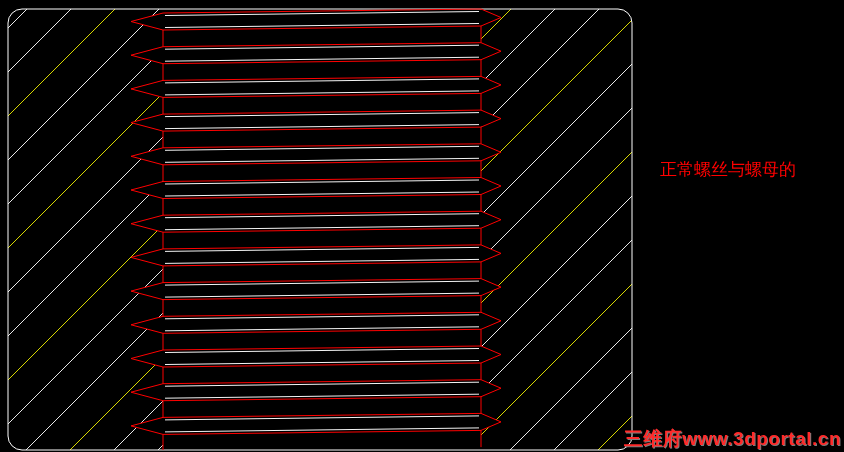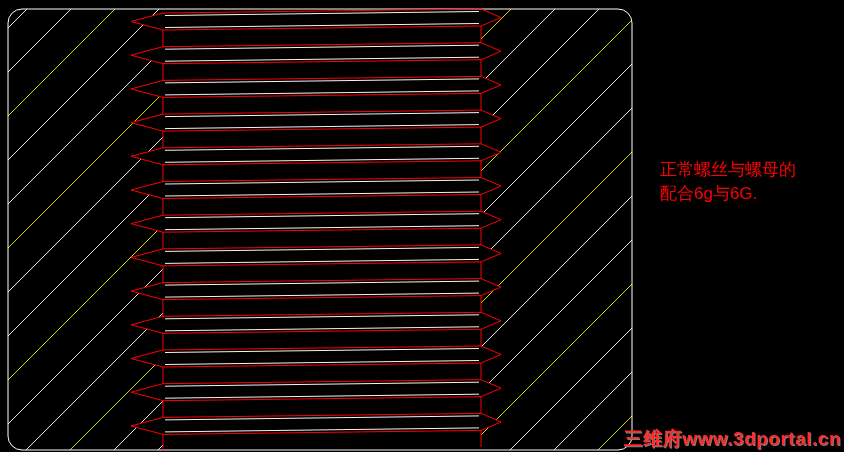--- a/index.html
+++ b/index.html
@@ -201,16 +201,15 @@
         <line stroke="#ff0000" x1="163" y1="434.40000000000003" x2="163" y2="450"></line>
         <line stroke="#ff0000" x1="481" y1="430.40000000000003" x2="481" y2="447.1"></line>
         <line stroke="#ff0000" x1="163" y1="417.40000000000003" x2="481" y2="413.40000000000003"></line>
         <line stroke="#ff0000" x1="163" y1="434.40000000000003" x2="481" y2="430.40000000000003"></line>
         <line stroke="#f5f5f5" x1="165" y1="419.90000000000003" x2="479" y2="415.90000000000003"></line>
         <line stroke="#f5f5f5" x1="165" y1="431.90000000000003" x2="479" y2="427.90000000000003"></line>
       </g>
     </svg>
   <div class="annotation">
     <div class="ann-line">正常螺丝与螺母的</div>
-    <div class="ann-line">配合6g与6G.</div>
   </div>
   <div class="watermark">三维府www.3dportal.cn</div>
 </div>
 
 </body></html>

